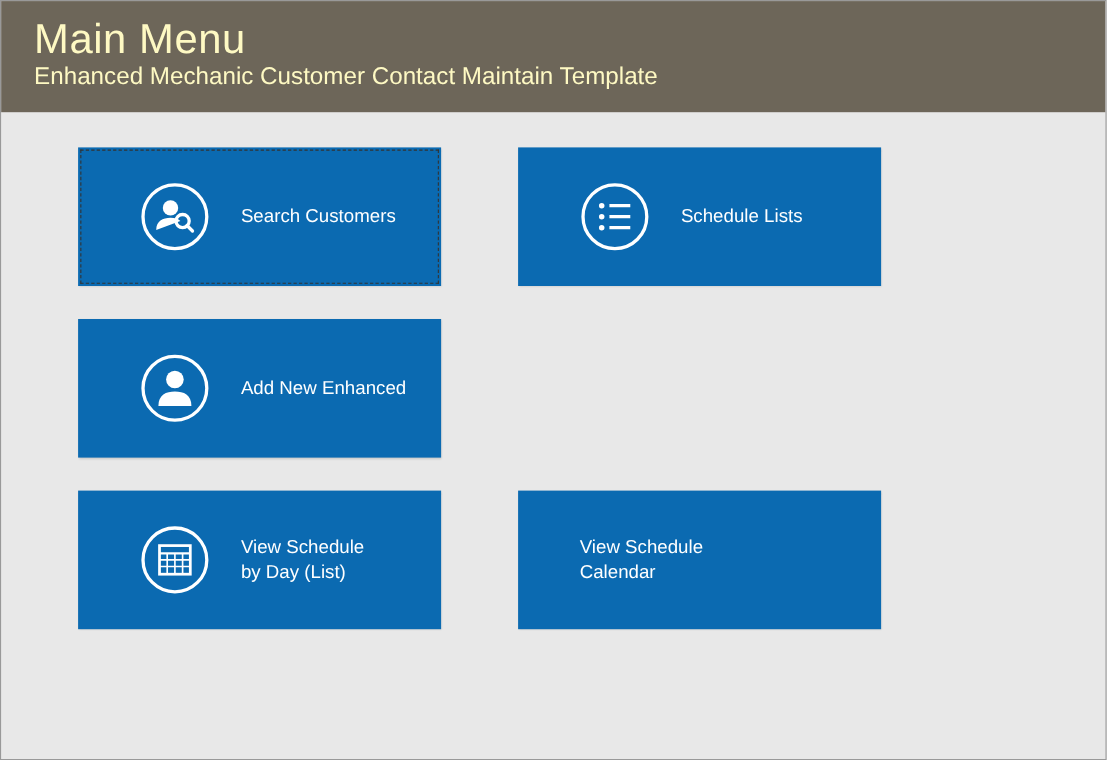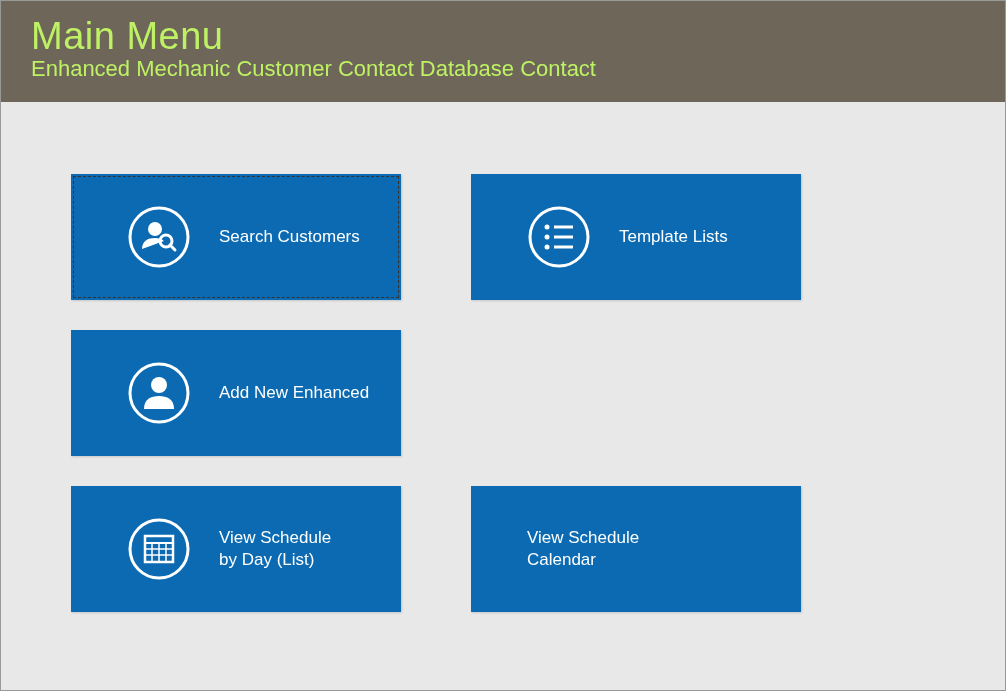--- a/index.html
+++ b/index.html
@@ -7,34 +7,34 @@
       font-family: 'Segoe UI Light', 'Segoe UI', Arial, sans-serif;
       background: #e8e8e8;
       width: 1006px;
       height: 691px;
       overflow: hidden;
       border: 1px solid #999;
     }
     .header {
       background: #6d6659;
       padding: 14px 30px 20px 30px;
-      color: #bef264;
+      color: #fef9c3;
     }
     .header-title {
       font-size: 38px;
       font-weight: 300;
       letter-spacing: 0.5px;
     }
     .header-subtitle {
       font-size: 22px;
       font-weight: 300;
       margin-top: -2px;
     }
     .content {
-      padding: 72px 70px;
+      padding: 32px 70px;
     }
     .tile-grid {
       display: flex;
       flex-direction: column;
       gap: 30px;
     }
     .tile-row {
       display: flex;
       gap: 70px;
     }
@@ -67,21 +67,21 @@
       line-height: 1.3;
       white-space: pre-line;
     }
     svg { display: block; }
   </style>
 </head>
 <body>
 
 <div class="header">
   <div class="header-title">Main Menu</div>
-  <div class="header-subtitle">Enhanced Mechanic Customer Contact Database Contact</div>
+  <div class="header-subtitle">Enhanced Mechanic Customer Contact Maintain Template</div>
 </div>
 
 <div class="content">
   <div class="tile-grid">
 
     <div class="tile-row">
       <button class="tile selected">
         <span class="tile-icon">
           <svg viewBox="0 0 64 64" fill="none" stroke="#fff" stroke-width="3">
             <circle cx="32" cy="32" r="29"></circle>
@@ -99,21 +99,21 @@
           <svg viewBox="0 0 64 64" fill="none" stroke="#fff" stroke-width="3">
             <circle cx="32" cy="32" r="29"></circle>
             <circle cx="20" cy="22" r="2.5" fill="#fff" stroke="none"></circle>
             <line x1="27" y1="22" x2="46" y2="22" stroke-width="3"></line>
             <circle cx="20" cy="32" r="2.5" fill="#fff" stroke="none"></circle>
             <line x1="27" y1="32" x2="46" y2="32" stroke-width="3"></line>
             <circle cx="20" cy="42" r="2.5" fill="#fff" stroke="none"></circle>
             <line x1="27" y1="42" x2="46" y2="42" stroke-width="3"></line>
           </svg>
         </span>
-        <span class="tile-label">Template Lists</span>
+        <span class="tile-label">Schedule Lists</span>
       </button>
     </div>
 
     <div class="tile-row">
       <button class="tile">
         <span class="tile-icon">
           <svg viewBox="0 0 64 64" fill="none" stroke="#fff" stroke-width="3">
             <circle cx="32" cy="32" r="29"></circle>
             <circle cx="32" cy="24" r="8" fill="#fff" stroke="none"></circle>
             <path d="M17 48 C17 38 24 35 32 35 C40 35 47 38 47 48 Z" fill="#fff" stroke="none"></path>

